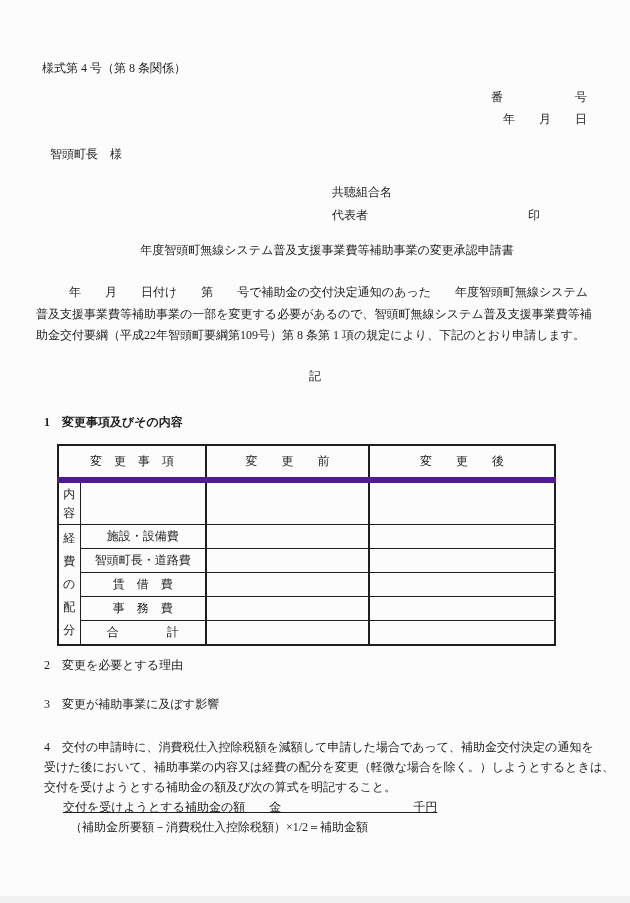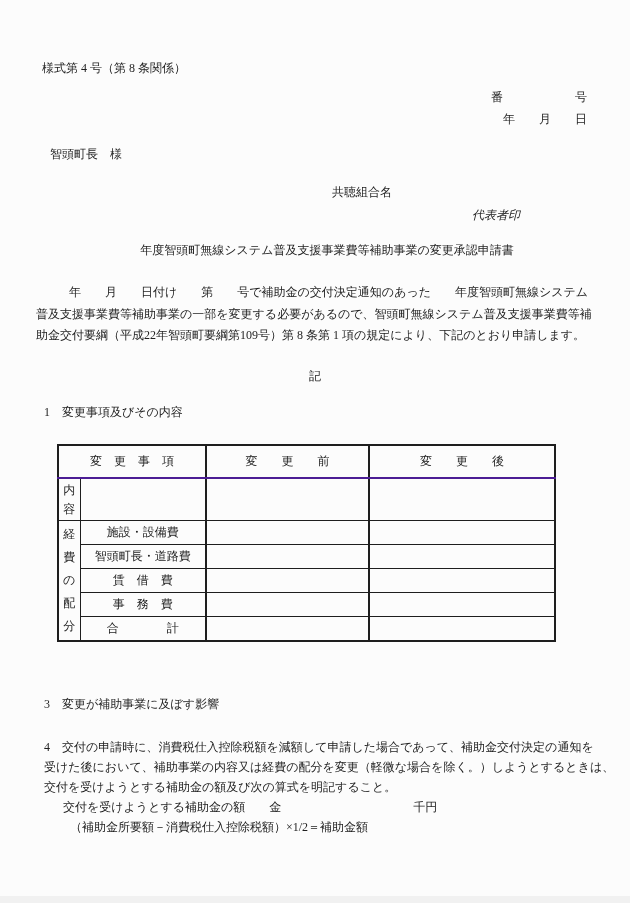--- a/index.html
+++ b/index.html
@@ -13,52 +13,52 @@
     overflow: hidden;
   }
   .page { position: relative; width: 630px; height: 903px; }
   .abs { position: absolute; white-space: nowrap; }
 
   .form-number   { left: 42px;  top: 60px; }
   .number-line   { right: 43px; top: 89px;  text-align: right; }
   .date-line     { right: 43px; top: 111px; text-align: right; margin-left: 13px; }
   .addressee     { left: 50px;  top: 146px; }
   .assoc-name    { left: 332px; top: 184px; }
-  .rep-line      { left: 312px; top: 207px; width: 208px;
-                   display: flex; justify-content: flex-end; font-style: italic; }
+  .rep-line      { left: 332px; top: 207px; width: 208px;
+                   display: flex; justify-content: space-between; }
   .doc-title     { left: 0; top: 242px; width: 630px; text-align: center; }
 
   .intro         { left: 36px; top: 282px; width: 545px; line-height: 21.5px; }
   .intro .l1     { text-indent: 33px; }
   .record-mark   { left: 0; top: 368px; width: 630px; text-align: center; }
 
-  .sec-heading1  { left: 44px; top: 404px; }
+  .sec-heading1  { left: 44px; top: 414px; font-weight: bold; }
   .sec-heading2  { left: 44px; top: 657px; }
   .sec-heading3  { left: 44px; top: 696px; text-align: right; }
 
   .sec4          { left: 44px; top: 737px; line-height: 20px; }
   .sec4 .cont    { }
-  .sec4 .amount  { margin-left: 19px; }
+  .sec4 .amount  { margin-left: 19px; text-decoration: underline; }
   .sec4 .formula { margin-left: 26px; }
 
   .chg-table {
     position: absolute; left: 57px; top: 444px;
     border-collapse: collapse; table-layout: fixed;
     width: 497px;
     font-size: 12px; color: #1e1e1e;
   }
   .chg-table th, .chg-table td {
     border: 1px solid #1e1e1e;
     padding: 0; margin: 0;
     font-weight: normal;
     text-align: center; vertical-align: middle;
     overflow: hidden;
   }
   .chg-table { border: 2px solid #1e1e1e; }
-  .chg-table .thead-row th { height: 31px; border-bottom: 2px solid #4c1d95; }
+  .chg-table .thead-row th { height: 31px; border-bottom: 6px solid #4c1d95; }
   .thick-left { border-left: 2px solid #1e1e1e !important; }
   .row-content td { height: 41px; }
   .row-exp td { height: 23px; }
   .vlabel {
     white-space: pre-line;
     text-align: center;
     line-height: 19px;
   }
   .vlabel.tall { line-height: 23px; }
 
@@ -142,20 +142,21 @@
         <td class="thick-left"></td>
       </tr>
       <tr class="row-exp">
         <td>合　　　　計</td>
         <td class="thick-left"></td>
         <td class="thick-left"></td>
       </tr>
     </tbody>
   </table>
 
+  <div class="abs sec-heading2">2　変更を必要とする理由</div>
   <div class="abs sec-heading3">3　変更が補助事業に及ぼす影響</div>
 
   <div class="abs sec4">
     <div>4　交付の申請時に、消費税仕入控除税額を減額して申請した場合であって、補助金交付決定の通知を</div>
     <div class="cont">受けた後において、補助事業の内容又は経費の配分を変更（軽微な場合を除く。）しようとするときは、</div>
     <div class="cont">交付を受けようとする補助金の額及び次の算式を明記すること。</div>
     <div class="amount">交付を受けようとする補助金の額　　金　　　　　　　　　　　千円</div>
     <div class="formula">（補助金所要額－消費税仕入控除税額）×1/2＝補助金額</div>
   </div>
 

